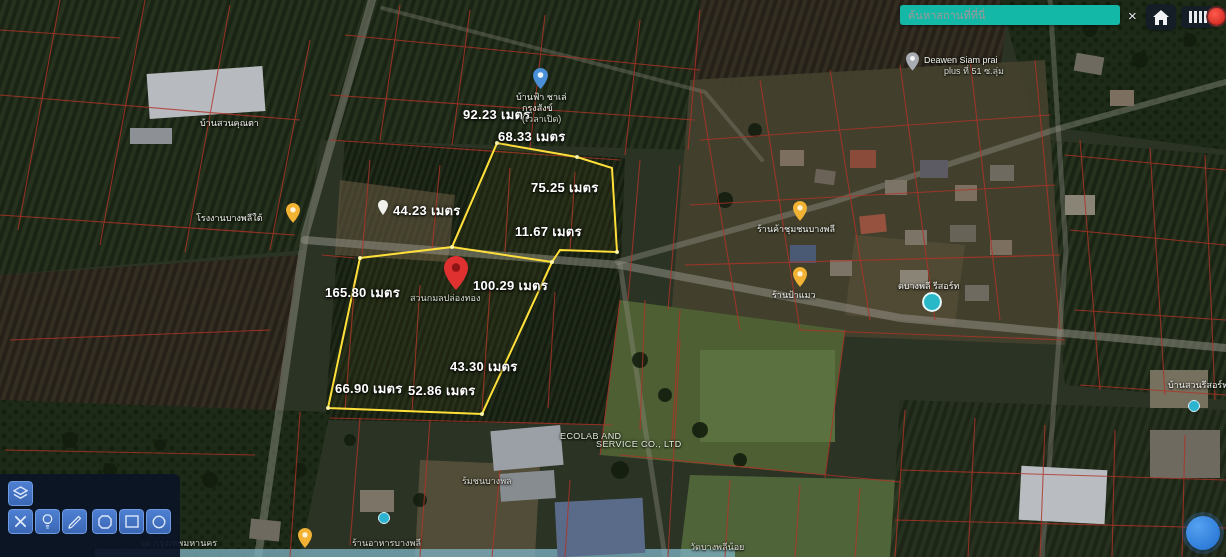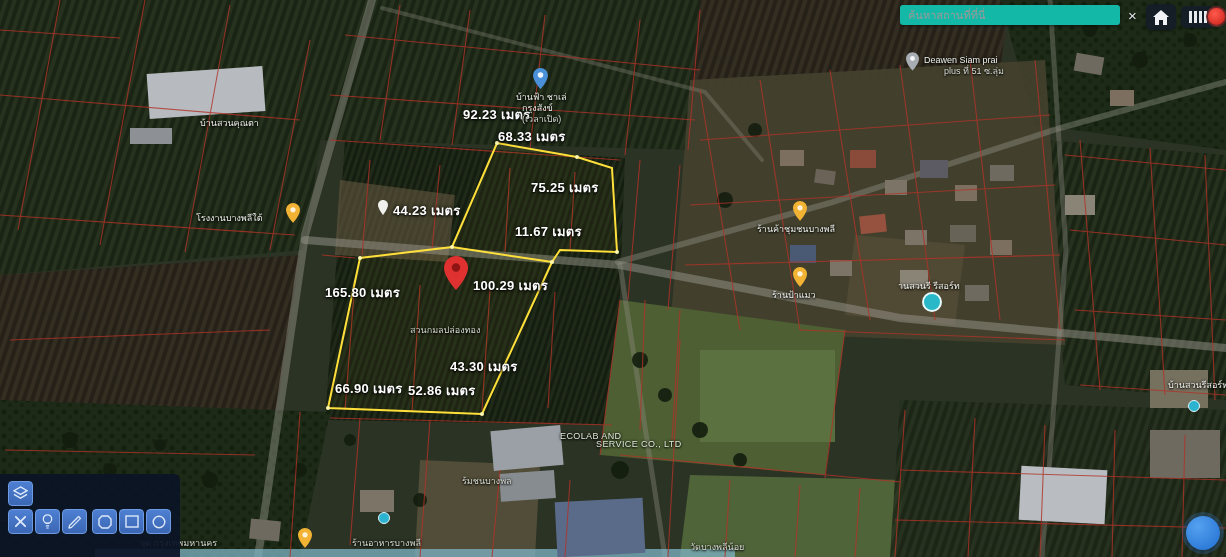--- a/index.html
+++ b/index.html
@@ -191,21 +191,21 @@
   <div class="meas-label" style="left:408px;top:380px;">52.86 เมตร</div>
 
   <svg class="pin" style="left:378px;top:200px;" width="10" height="15" viewBox="0 0 10 15">
     <path d="M5 0C2.2 0 0 2.2 0 5c0 3.7 5 10 5 10s5-6.3 5-10C10 2.2 7.8 0 5 0z" fill="#f0f0ec"></path>
   </svg>
 
   <svg class="pin" style="left:444px;top:256px;" width="24" height="34" viewBox="0 0 24 34">
     <path d="M12 0C5.4 0 0 5.4 0 12c0 9 12 22 12 22s12-13 12-22C24 5.4 18.6 0 12 0z" fill="#e03131"></path>
     <circle cx="12" cy="11.5" r="4.2" fill="#8f1414"></circle>
   </svg>
-  <div class="poi-label dim" style="left:410px;top:293px;margin-top:32px;">สวนกมลปล่องทอง</div>
+  <div class="poi-label dim" style="left:410px;top:293px;">สวนกมลปล่องทอง</div>
 
   <svg class="pin" style="left:533px;top:68px;" width="15" height="21" viewBox="0 0 24 34">
     <path d="M12 0C5.4 0 0 5.4 0 12c0 9 12 22 12 22s12-13 12-22C24 5.4 18.6 0 12 0z" fill="#4a90d9"></path>
       <circle cx="12" cy="11.5" r="4.5" fill="#eef4fb"></circle>
   </svg>
   <div class="poi-label" style="left:516px;top:92px;">บ้านฟ้า ชาเล่</div>
   <div class="poi-label" style="left:522px;top:103px;">กรุงสังข์</div>
   <div class="poi-label dim" style="left:522px;top:114px;">(เวลาเปิด)</div>
 
   <svg class="pin" style="left:906px;top:52px;" width="13" height="19" viewBox="0 0 24 34">
@@ -227,21 +227,21 @@
   </svg>
   <div class="poi-label" style="left:757px;top:224px;">ร้านค้าชุมชนบางพลี</div>
 
   <svg class="pin" style="left:793px;top:267px;" width="14" height="20" viewBox="0 0 24 34">
     <path d="M12 0C5.4 0 0 5.4 0 12c0 9 12 22 12 22s12-13 12-22C24 5.4 18.6 0 12 0z" fill="#f2b234"></path>
       <circle cx="12" cy="11.5" r="4.5" fill="#fdf2d8"></circle>
   </svg>
   <div class="poi-label" style="left:772px;top:290px;text-align:center;">ร้านป้าแมว</div>
 
   <div class="abs" style="left:922px;top:292px;width:16px;height:16px;border-radius:50%;background:#28b8c8;border:2px solid #e8fbfd;"></div>
-  <div class="poi-label" style="left:898px;top:281px;">านสวนรี รีสอร์ท</div>
+  <div class="poi-label" style="left:898px;top:281px;">ดบางพลี รีสอร์ท</div>
 
   <div class="poi-label eco" style="left:560px;top:431px;">ECOLAB AND</div>
   <div class="poi-label eco" style="left:556px;top:439px;padding-left:40px;">SERVICE CO., LTD</div>
 
   <div class="poi-label" style="left:200px;top:118px;">บ้านสวนคุณตา</div>
   <div class="poi-label" style="left:1168px;top:380px;">บ้านสวนรีสอร์ท</div>
   <div class="abs" style="left:1188px;top:400px;width:10px;height:10px;border-radius:50%;background:#2bb3d0;border:1px solid #dff6fa;"></div>
   <div class="poi-label dim" style="left:462px;top:476px;">ร้มชนบางพล</div>
   <div class="abs" style="left:378px;top:512px;width:10px;height:10px;border-radius:50%;background:#2bb3d0;border:1px solid #dff6fa;"></div>
 

